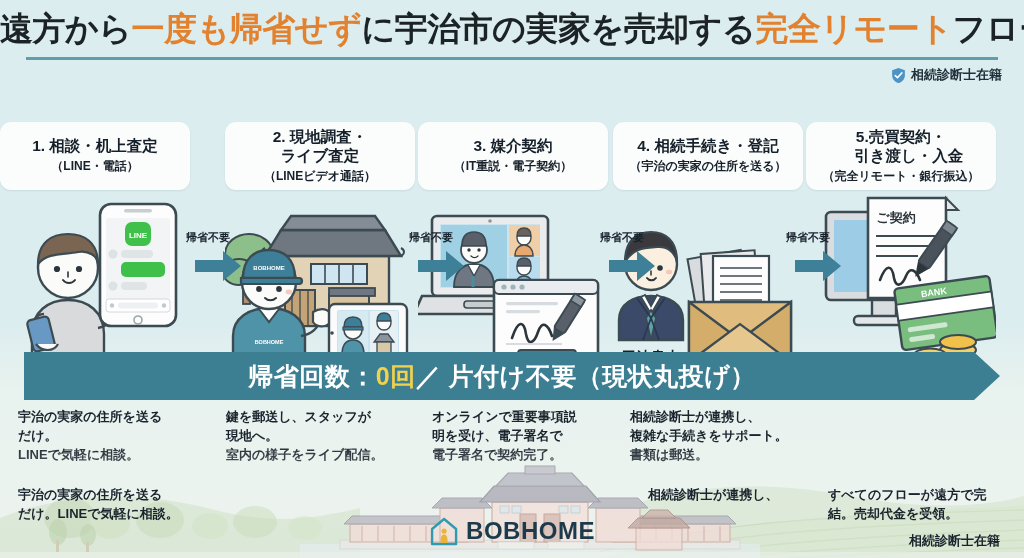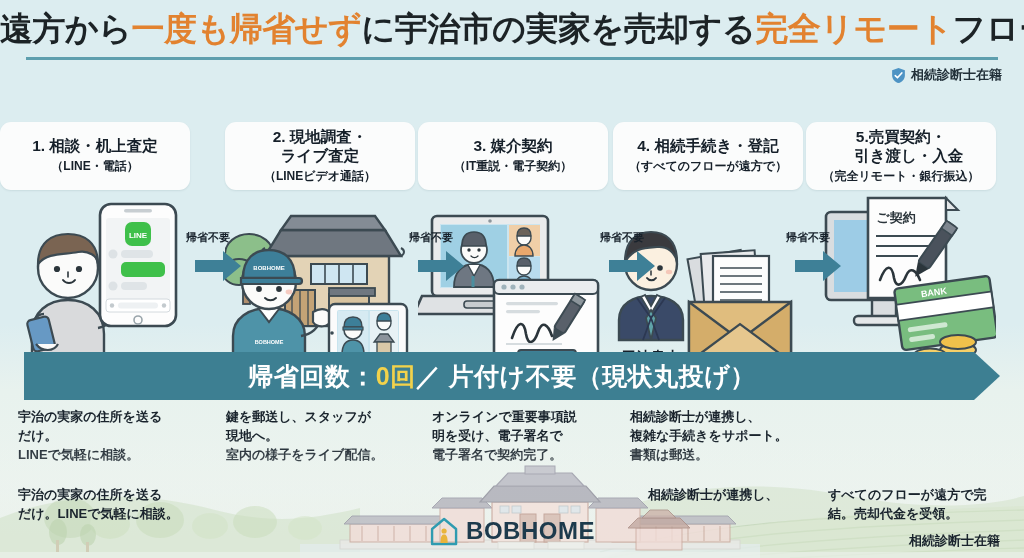--- a/index.html
+++ b/index.html
@@ -583,21 +583,21 @@
     <div class="conn" style="left:600px;">
       <div class="conn-label">帰省不要</div>
       <svg class="conn-arrow" width="46" height="30" viewBox="0 0 46 30">
         <path d="M0 9 H28 V0 L46 15 L28 30 V21 H0 Z" fill="#3e8097"></path>
       </svg>
     </div>
 
     <div class="step" style="left:613px;">
       <div class="step-head">
         <div class="step-title">4. 相続手続き・登記</div>
-        <div class="step-sub">（すべてのフローが遠方で）</div>
+        <div class="step-sub">（宇治の実家の住所を送る）</div>
       </div>
       <div class="step-art">
         <svg width="190" height="178" viewBox="0 0 190 178">
 
           <g>
             <path d="M6 146 L6 126 C6 110 20 102 38 102 C56 102 70 110 70 126 L70 146 Z" fill="#3a4a68" stroke="#3c4a52" stroke-width="2.4"></path>
 
             <path d="M28 103 L38 120 L48 103 L44 101 L38 112 L32 101 Z" fill="#ffffff" stroke="#3c4a52" stroke-width="1.8"></path>
 
             <path d="M38 116 L33 124 L38 146 L43 124 Z" fill="#5fa3a8" stroke="#3c4a52" stroke-width="1.8"></path>

